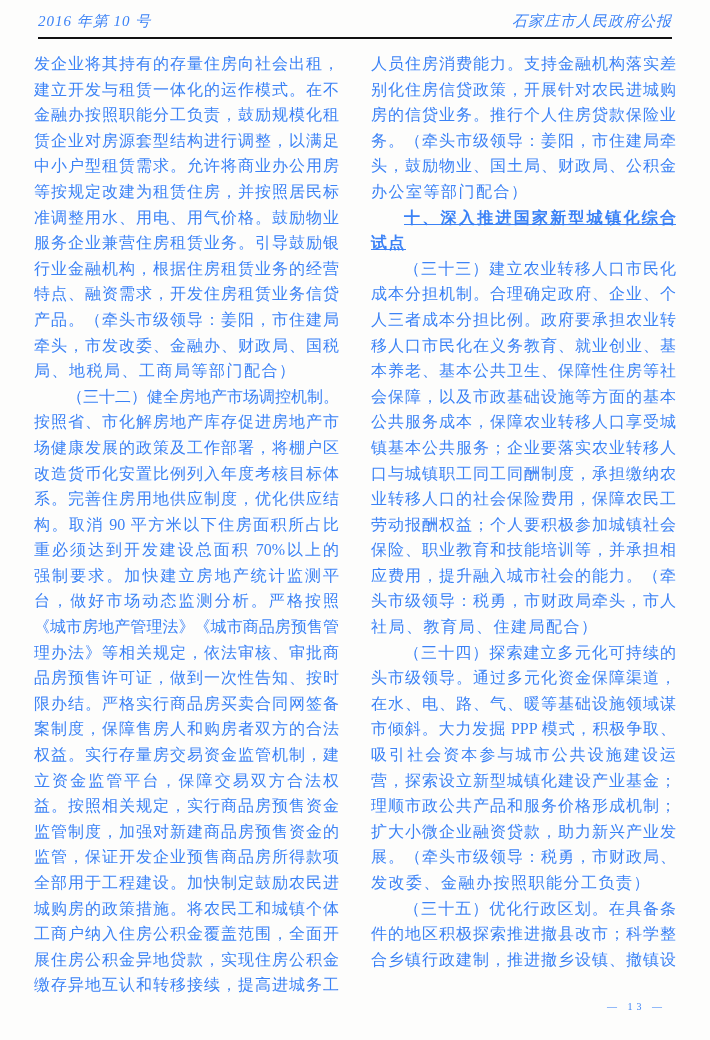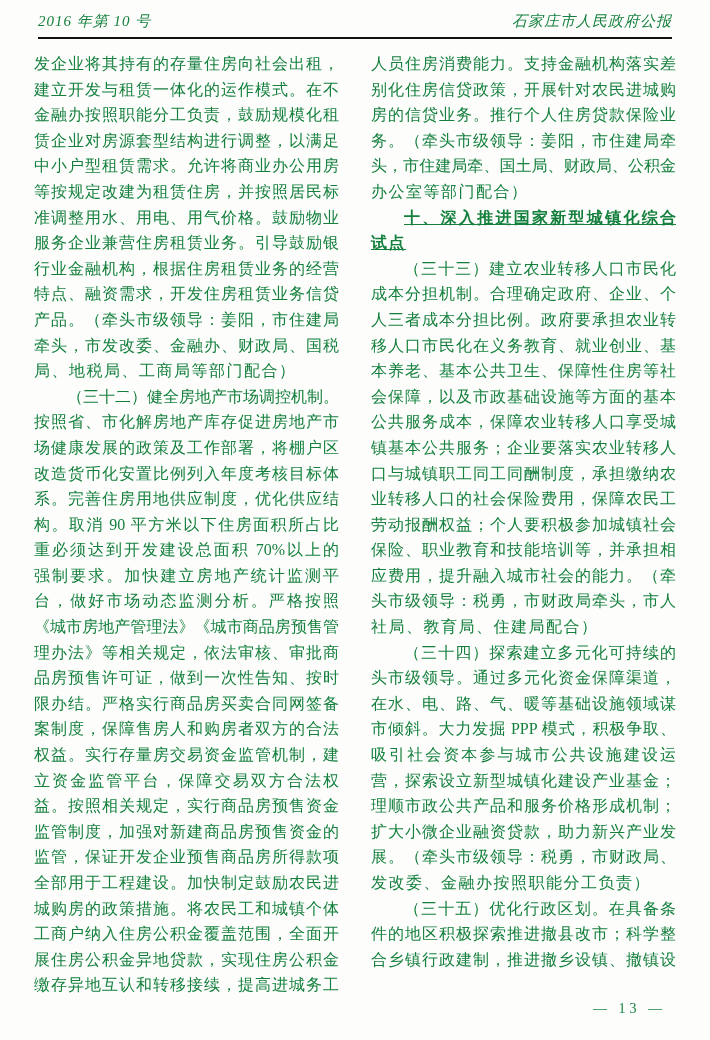--- a/index.html
+++ b/index.html
@@ -3,21 +3,21 @@
 <meta charset="utf-8">
 <style>
   * { margin: 0; padding: 0; box-sizing: border-box; }
   html, body { background: #e8e8e6; }
   .page {
     position: relative;
     width: 710px;
     height: 1040px;
     margin: 0 auto;
     background: #fdfdfc;
-    color: #15803d;
+    color: #3b82f6;
     font-family: "Liberation Serif", "DejaVu Serif", serif;
     overflow: hidden;
   }
   .header {
     position: absolute;
     top: 12px; left: 38px; right: 38px;
     display: flex;
     justify-content: space-between;
     align-items: flex-end;
     font-size: 15px;
@@ -52,21 +52,21 @@
   .kai  { }
   .hei  {
     font-style: normal;
     font-weight: bold;
     font-family: "Liberation Sans", "DejaVu Sans", sans-serif;
     text-decoration: underline;
   }
   .footer {
     position: absolute;
     top: 1001px; right: 44px;
-    font-size: 14px;
+    font-size: 10px;
     letter-spacing: 4px;
   }
 </style>
 </head>
 <body>
 
 <div class="page">
   <div class="header">
     <span>2016 年第 10 号</span>
     <span>石家庄市人民政府公报</span>
@@ -110,21 +110,21 @@
         <div class="line"><span class="song">城购房的政策措施。将农民工和城镇个体</span></div>
         <div class="line"><span class="song">工商户纳入住房公积金覆盖范围，全面开</span></div>
         <div class="line"><span class="song">展住房公积金异地贷款，实现住房公积金</span></div>
         <div class="line"><span class="song">缴存异地互认和转移接续，提高进城务工</span></div>
       </div>
     <div class="column">
         <div class="line"><span class="song">人员住房消费能力。支持金融机构落实差</span></div>
         <div class="line"><span class="song">别化住房信贷政策，开展针对农民进城购</span></div>
         <div class="line"><span class="song">房的信贷业务。推行个人住房贷款保险业</span></div>
         <div class="line"><span class="song">务。</span><span class="kai">（牵头市级领导：姜阳，市住建局牵</span></div>
-        <div class="line"><span class="kai">头，市住建局牵、国土局、财政局、公积金</span></div>
+        <div class="line"><span class="kai">头，鼓励物业、国土局、财政局、公积金</span></div>
         <div class="line nofill"><span class="kai">办公室等部门配合）</span></div>
         <div class="line indent"><span class="hei">十、深入推进国家新型城镇化综合</span></div>
         <div class="line nofill"><span class="hei">试点</span></div>
         <div class="line indent"><span class="kai">（三十三）建立农业转移人口市民化</span></div>
         <div class="line"><span class="kai">成本分担机制。</span><span class="song">合理确定政府、企业、个</span></div>
         <div class="line"><span class="song">人三者成本分担比例。政府要承担农业转</span></div>
         <div class="line"><span class="song">移人口市民化在义务教育、就业创业、基</span></div>
         <div class="line"><span class="song">本养老、基本公共卫生、保障性住房等社</span></div>
         <div class="line"><span class="song">会保障，以及市政基础设施等方面的基本</span></div>
         <div class="line"><span class="song">公共服务成本，保障农业转移人口享受城</span></div>

